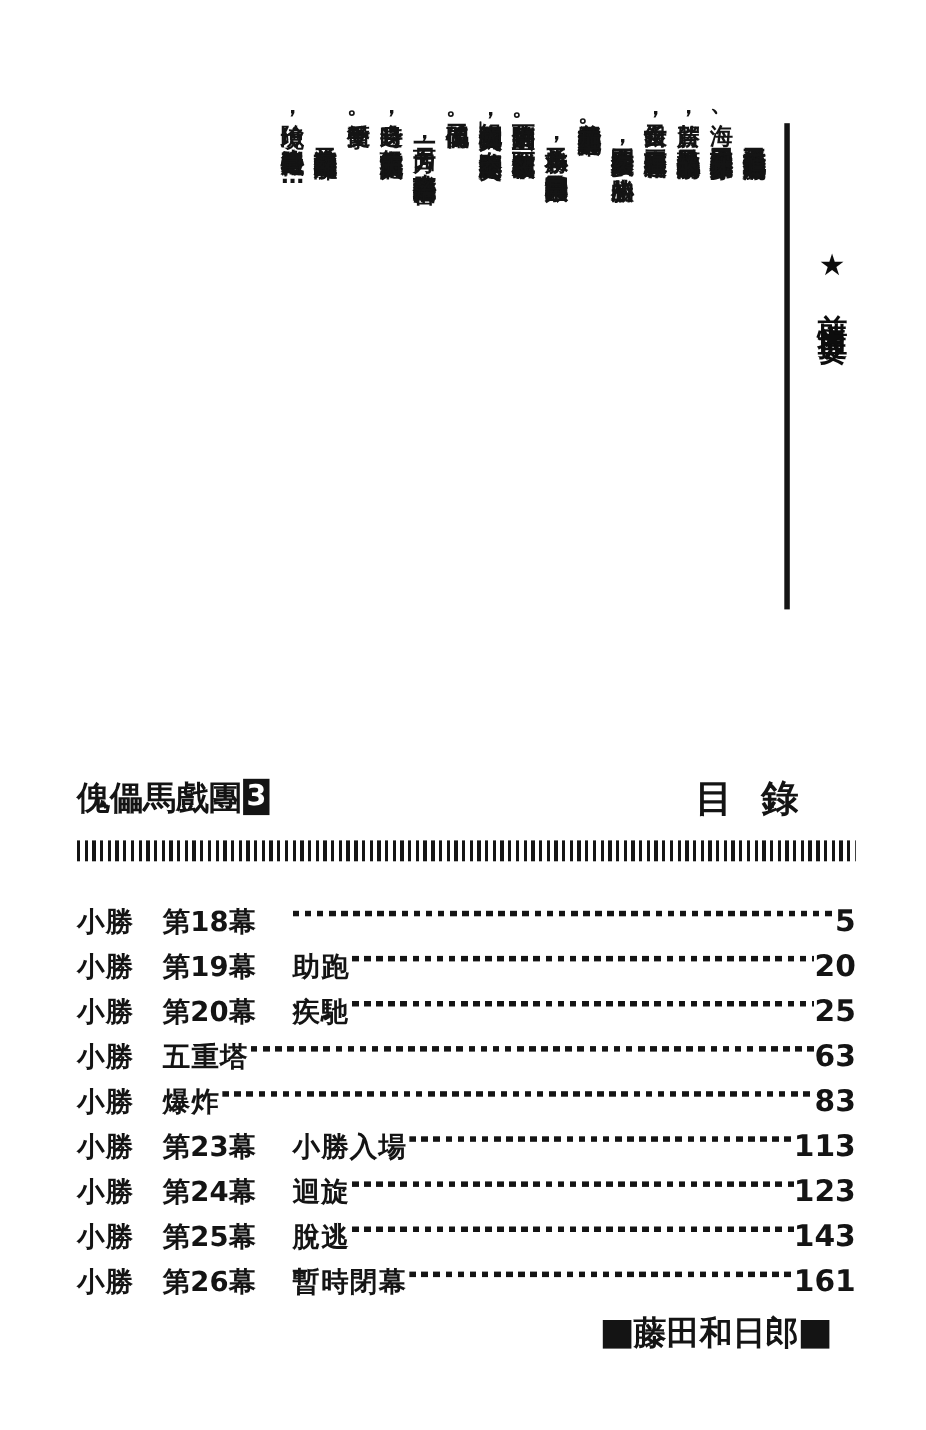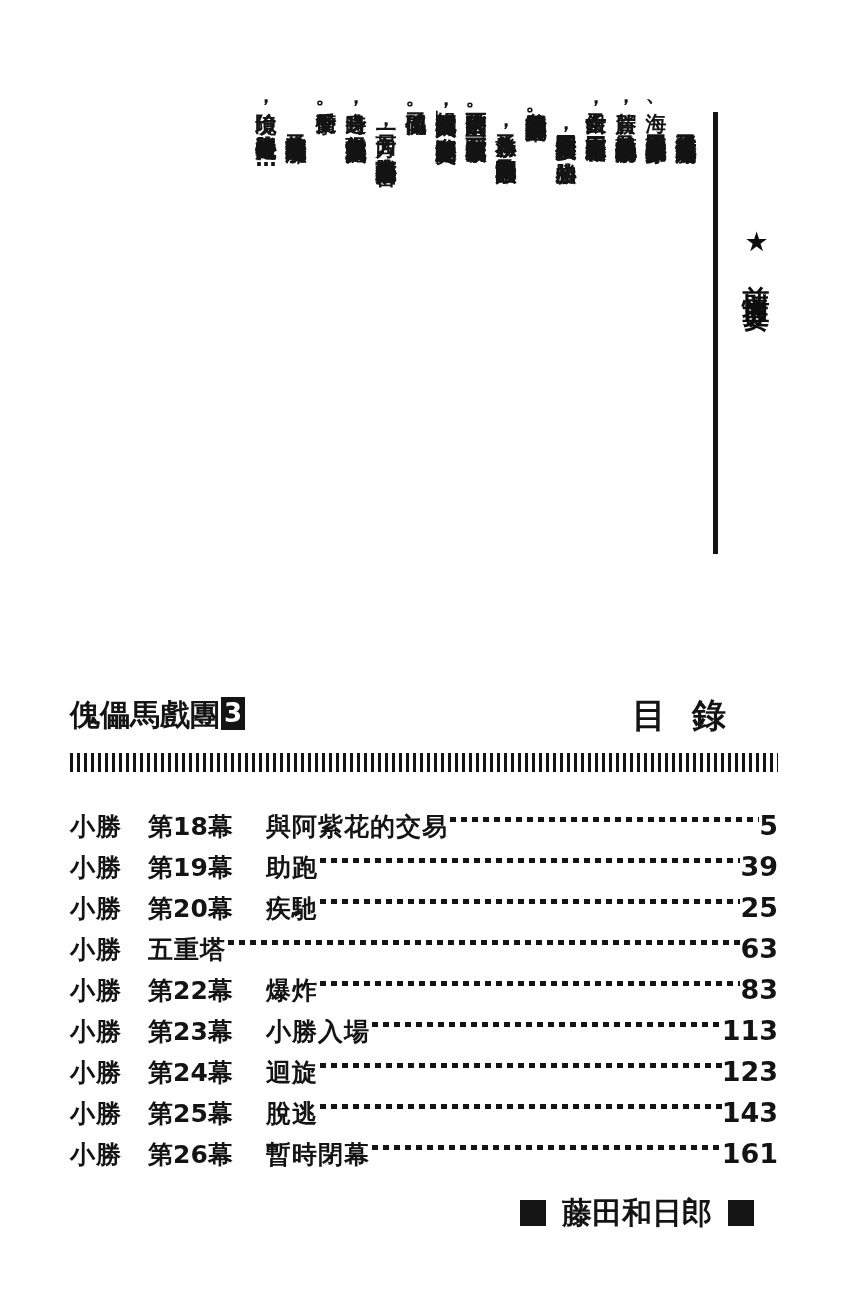--- a/index.html
+++ b/index.html
@@ -84,21 +84,21 @@
   
   #toc {
     position: absolute;
     left: 0;
     top: 690px;
     width: 842px;
   }
   .toc-titlebar {
     position: relative;
     height: 52px;
-    margin: 1px 64px 0 70px;
+    margin: 12px 64px 0 70px;
   }
   .book-title {
     position: absolute;
     left: 0;
     top: 0;
     font-size: 30px;
     font-weight: 900;
     letter-spacing: 0px;
     line-height: 48px;
     white-space: nowrap;
@@ -194,21 +194,21 @@
     padding-left: 0px;
   }
 
   
   #author {
     position: absolute;
     right: 88px;
     top: 1196px;
     display: flex;
     align-items: center;
-    gap: 16px;
+    gap: 2px;
   }
   .sq {
     width: 26px;
     height: 26px;
     background: #141414;
     flex: 0 0 26px;
   }
   .author-name {
     font-size: 30px;
     font-weight: 900;
@@ -252,51 +252,49 @@
     <div class="toc-label">目錄</div>
   </div>
 
   <div class="hatch-rule"></div>
 
   <ul class="toc-list">
 
     <li class="toc-row">
       <span class="toc-char">小勝</span>
       <span class="toc-chapter">第18幕</span>
-      <span class="toc-name">與阿紫花的交易</span>
       <span class="toc-leader"></span>
       <span class="toc-page">5</span>
     </li>
 
     <li class="toc-row">
       <span class="toc-char">小勝</span>
       <span class="toc-chapter">第19幕</span>
       <span class="toc-name">助跑</span>
       <span class="toc-leader"></span>
-      <span class="toc-page">39</span>
+      <span class="toc-page">20</span>
     </li>
 
     <li class="toc-row">
       <span class="toc-char">小勝</span>
       <span class="toc-chapter">第20幕</span>
       <span class="toc-name">疾馳</span>
       <span class="toc-leader"></span>
       <span class="toc-page">25</span>
     </li>
 
     <li class="toc-row">
       <span class="toc-char">小勝</span>
       <span class="toc-name">五重塔</span>
       <span class="toc-leader"></span>
       <span class="toc-page">63</span>
     </li>
 
     <li class="toc-row">
       <span class="toc-char">小勝</span>
-      <span class="toc-chapter">第22幕</span>
       <span class="toc-name">爆炸</span>
       <span class="toc-leader"></span>
       <span class="toc-page">83</span>
     </li>
 
     <li class="toc-row">
       <span class="toc-char">小勝</span>
       <span class="toc-chapter">第23幕</span>
       <span class="toc-name">小勝入場</span>
       <span class="toc-leader"></span>

